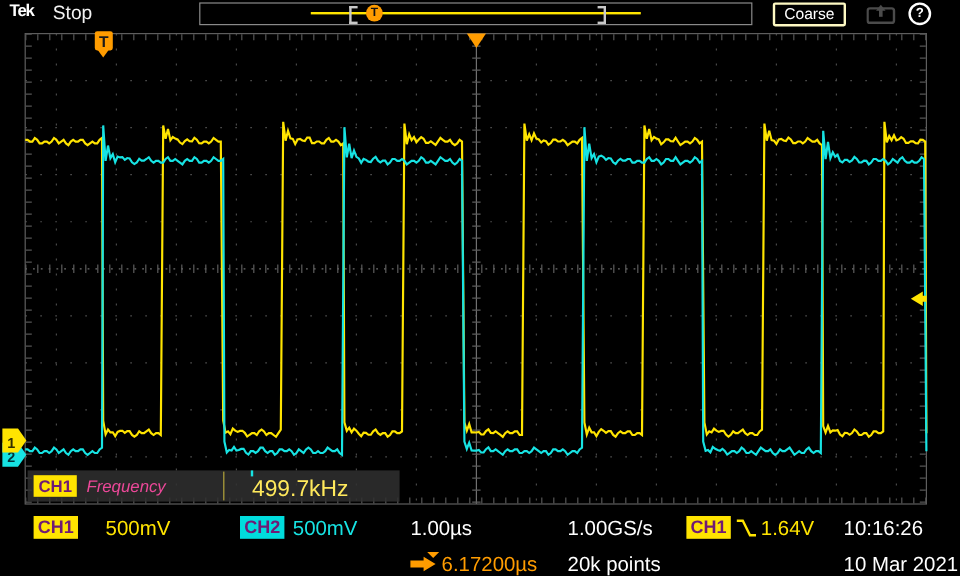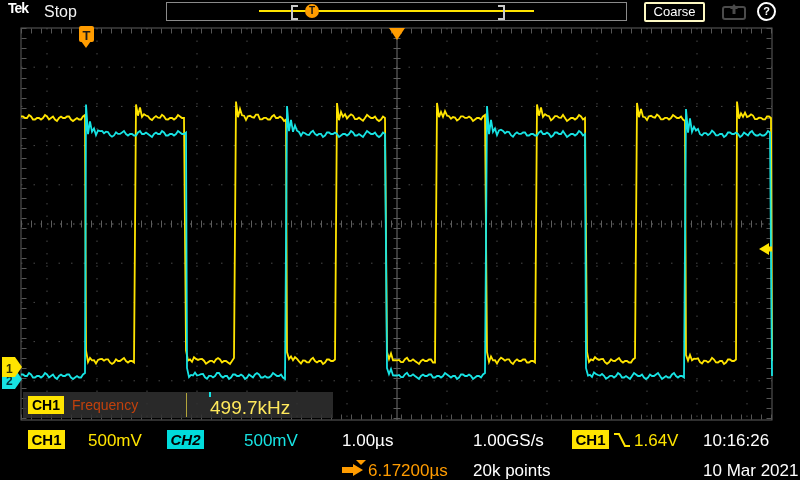--- a/index.html
+++ b/index.html
@@ -15,30 +15,30 @@
   .brkl{left:124px;border-left:2px solid #c9c9c9;border-top:2px solid #c9c9c9;border-bottom:2px solid #c9c9c9;}
   .brkr{left:331px;border-right:2px solid #c9c9c9;border-top:2px solid #c9c9c9;border-bottom:2px solid #c9c9c9;}
   .rect-t{position:absolute;left:138px;top:1px;width:14px;height:14px;border-radius:50%;
           background:#ff9c00;color:#111;font-size:10px;font-weight:bold;text-align:center;line-height:14px;}
   .coarse{left:644px;top:2px;width:57px;height:16px;border:2px solid #fef9c3;border-radius:2px;
           color:#fff;font-size:13px;text-align:center;line-height:16px;}
   .helpico{left:757px;top:2px;width:15px;height:15px;border:2px solid #fff;border-radius:50%;
            color:#fff;font-size:11px;font-weight:bold;text-align:center;line-height:15px;}
   
   .measbar{left:23px;top:392px;width:310px;height:26px;background:rgba(48,48,48,0.86);}
-  .badge{background:#ffe400;color:#000000;font-weight:bold;font-size:14px;text-align:center;}
+  .badge{background:#ffe400;color:#701a75;font-weight:bold;font-size:14px;text-align:center;}
   .measbar .badge{position:absolute;left:5px;top:4px;width:36px;height:18px;line-height:18px;}
-  .measname{position:absolute;left:49px;top:5px;color:#c2410c;font-size:14px;}
+  .measname{position:absolute;left:49px;top:5px;color:#ec4899;font-size:14px;font-style:italic;}
   .measdiv{position:absolute;left:163px;top:1px;width:1px;height:24px;background:#b3a53b;}
   .ch2tick{position:absolute;left:186px;top:0px;width:2px;height:5px;background:#17e3e3;}
   .measval{position:absolute;left:187px;top:5px;color:#ffe95c;font-size:19px;}
   
   .sb{font-size:17px;color:#fff;white-space:nowrap;}
   .b1{left:28px;top:430px;width:37px;height:19px;line-height:19px;font-size:15px;}
-  .b2{left:167px;top:430px;width:37px;height:19px;line-height:19px;font-size:15px;background:#00dcdc;font-style:italic;}
+  .b2{left:200px;top:430px;width:37px;height:19px;line-height:19px;font-size:15px;background:#00dcdc;}
   .b3{left:572px;top:430px;width:37px;height:19px;line-height:19px;font-size:15px;}
   .y{color:#ffe400;} .c{color:#17e3e3;} .o{color:#ff9c00;}
 </style>
 </head>
 <body>
 
 <div class="screen">
 
   <svg id="scope-svg" class="abs" style="left:0;top:0" width="800" height="480">
     <g id="grid-g">

